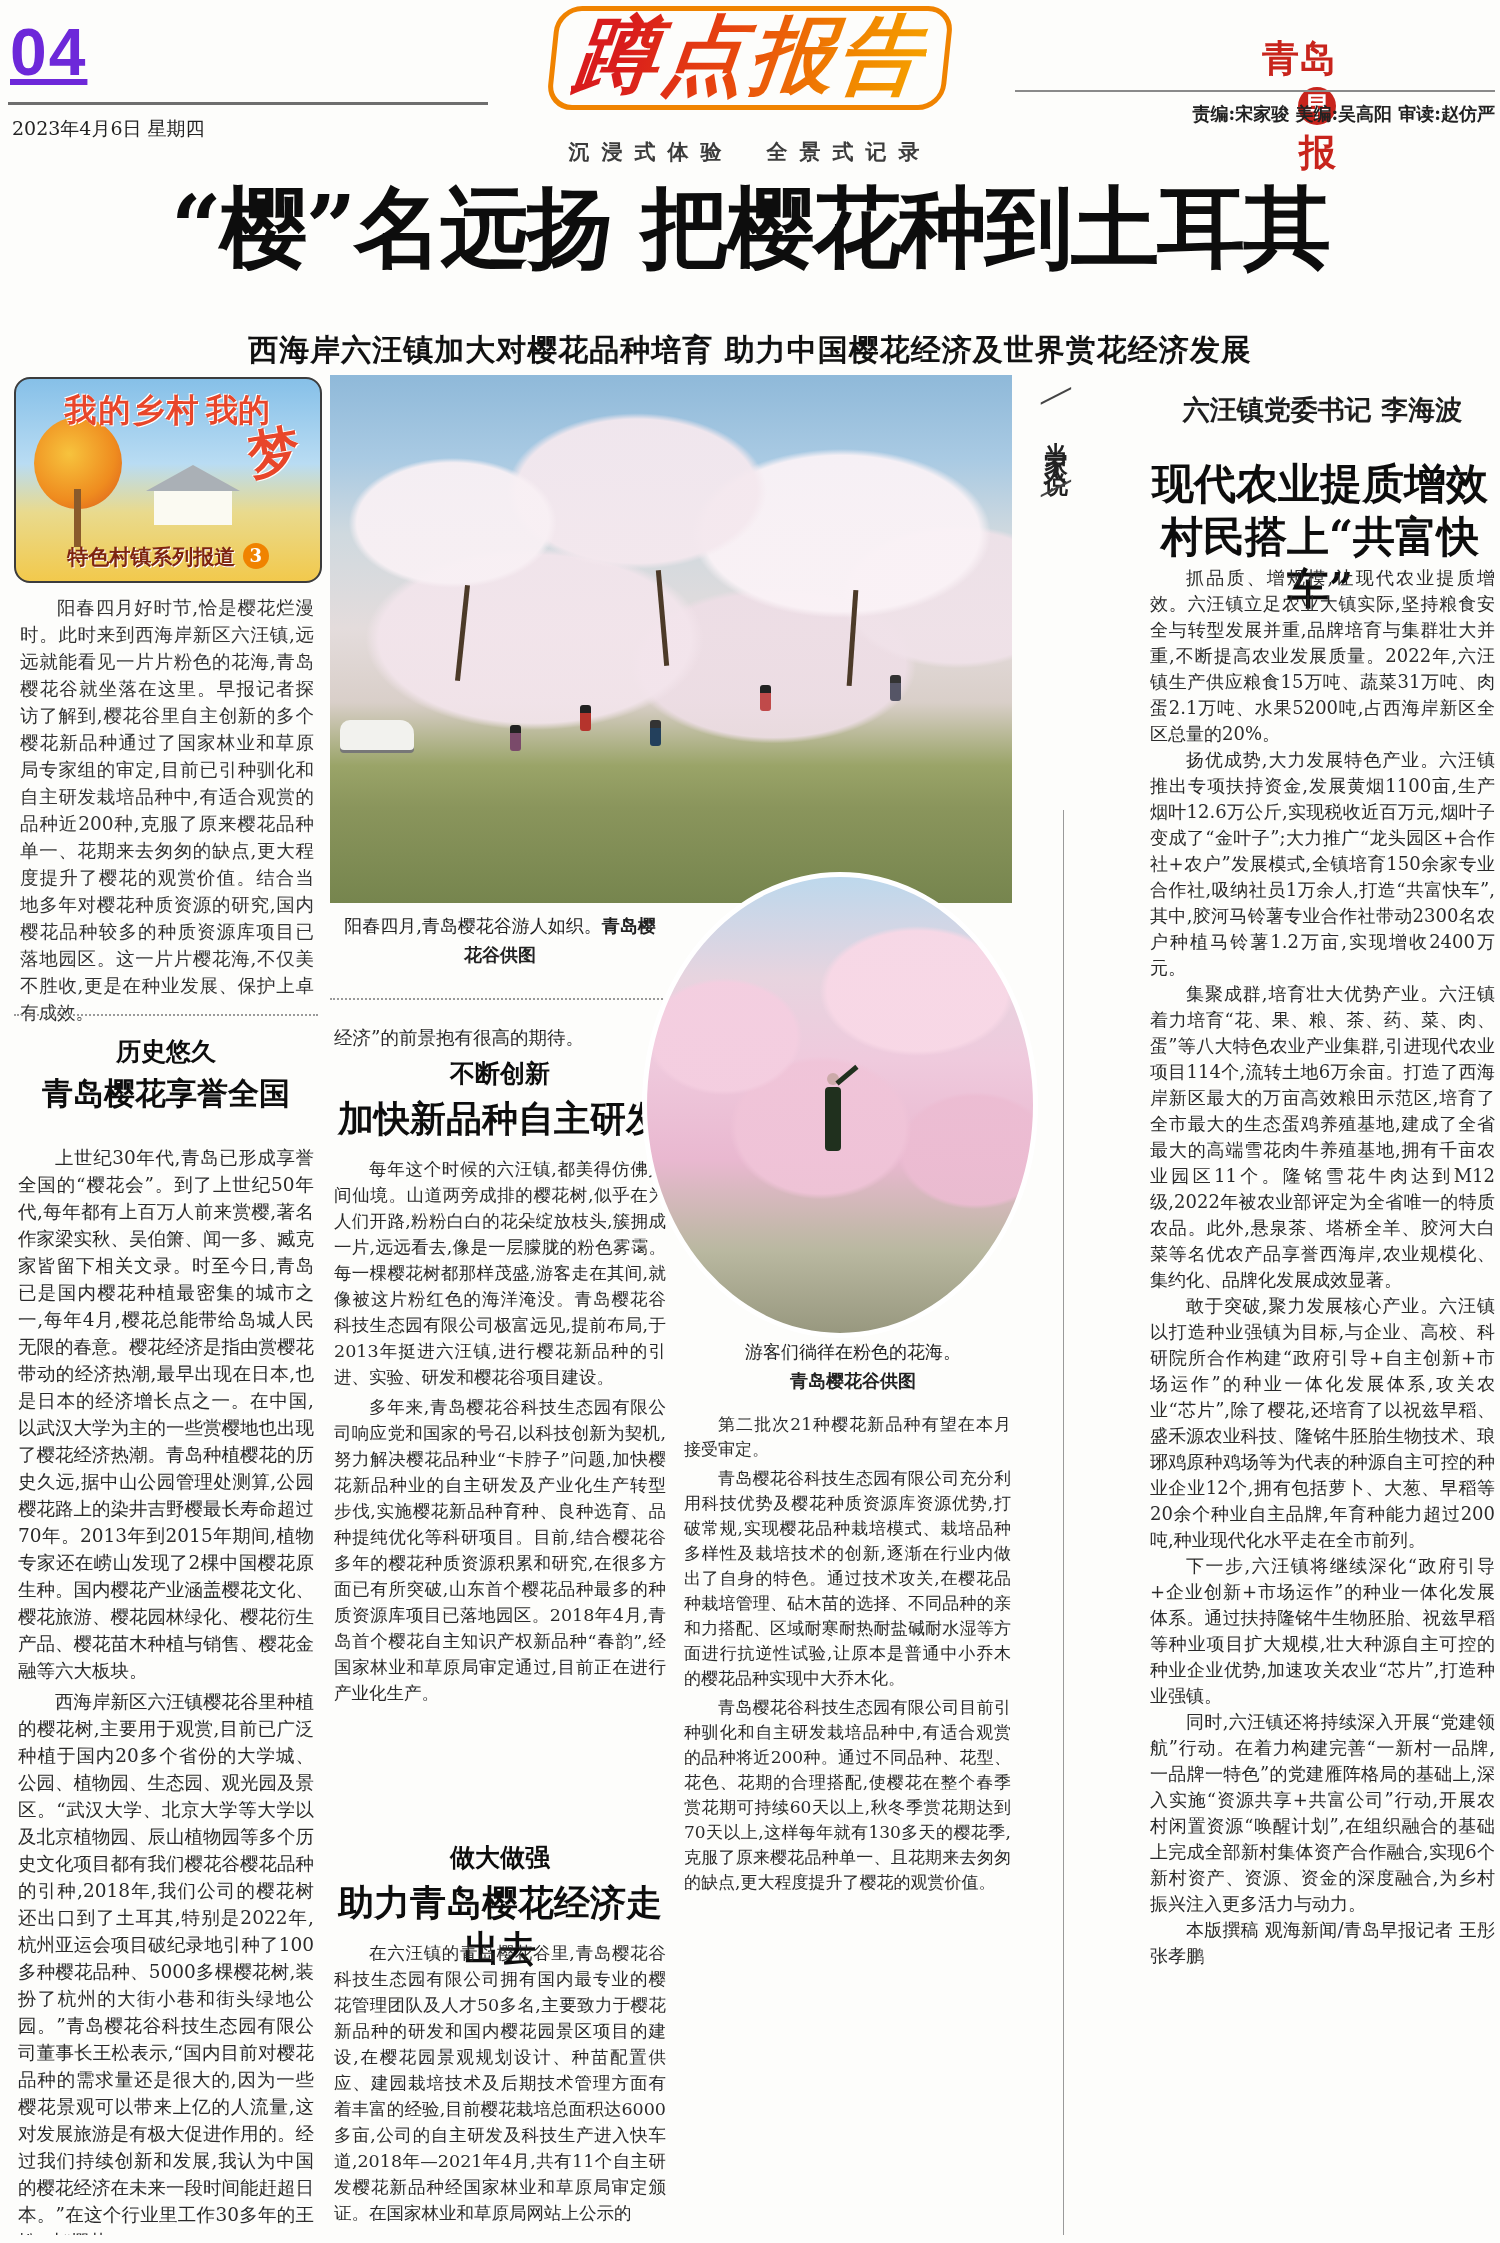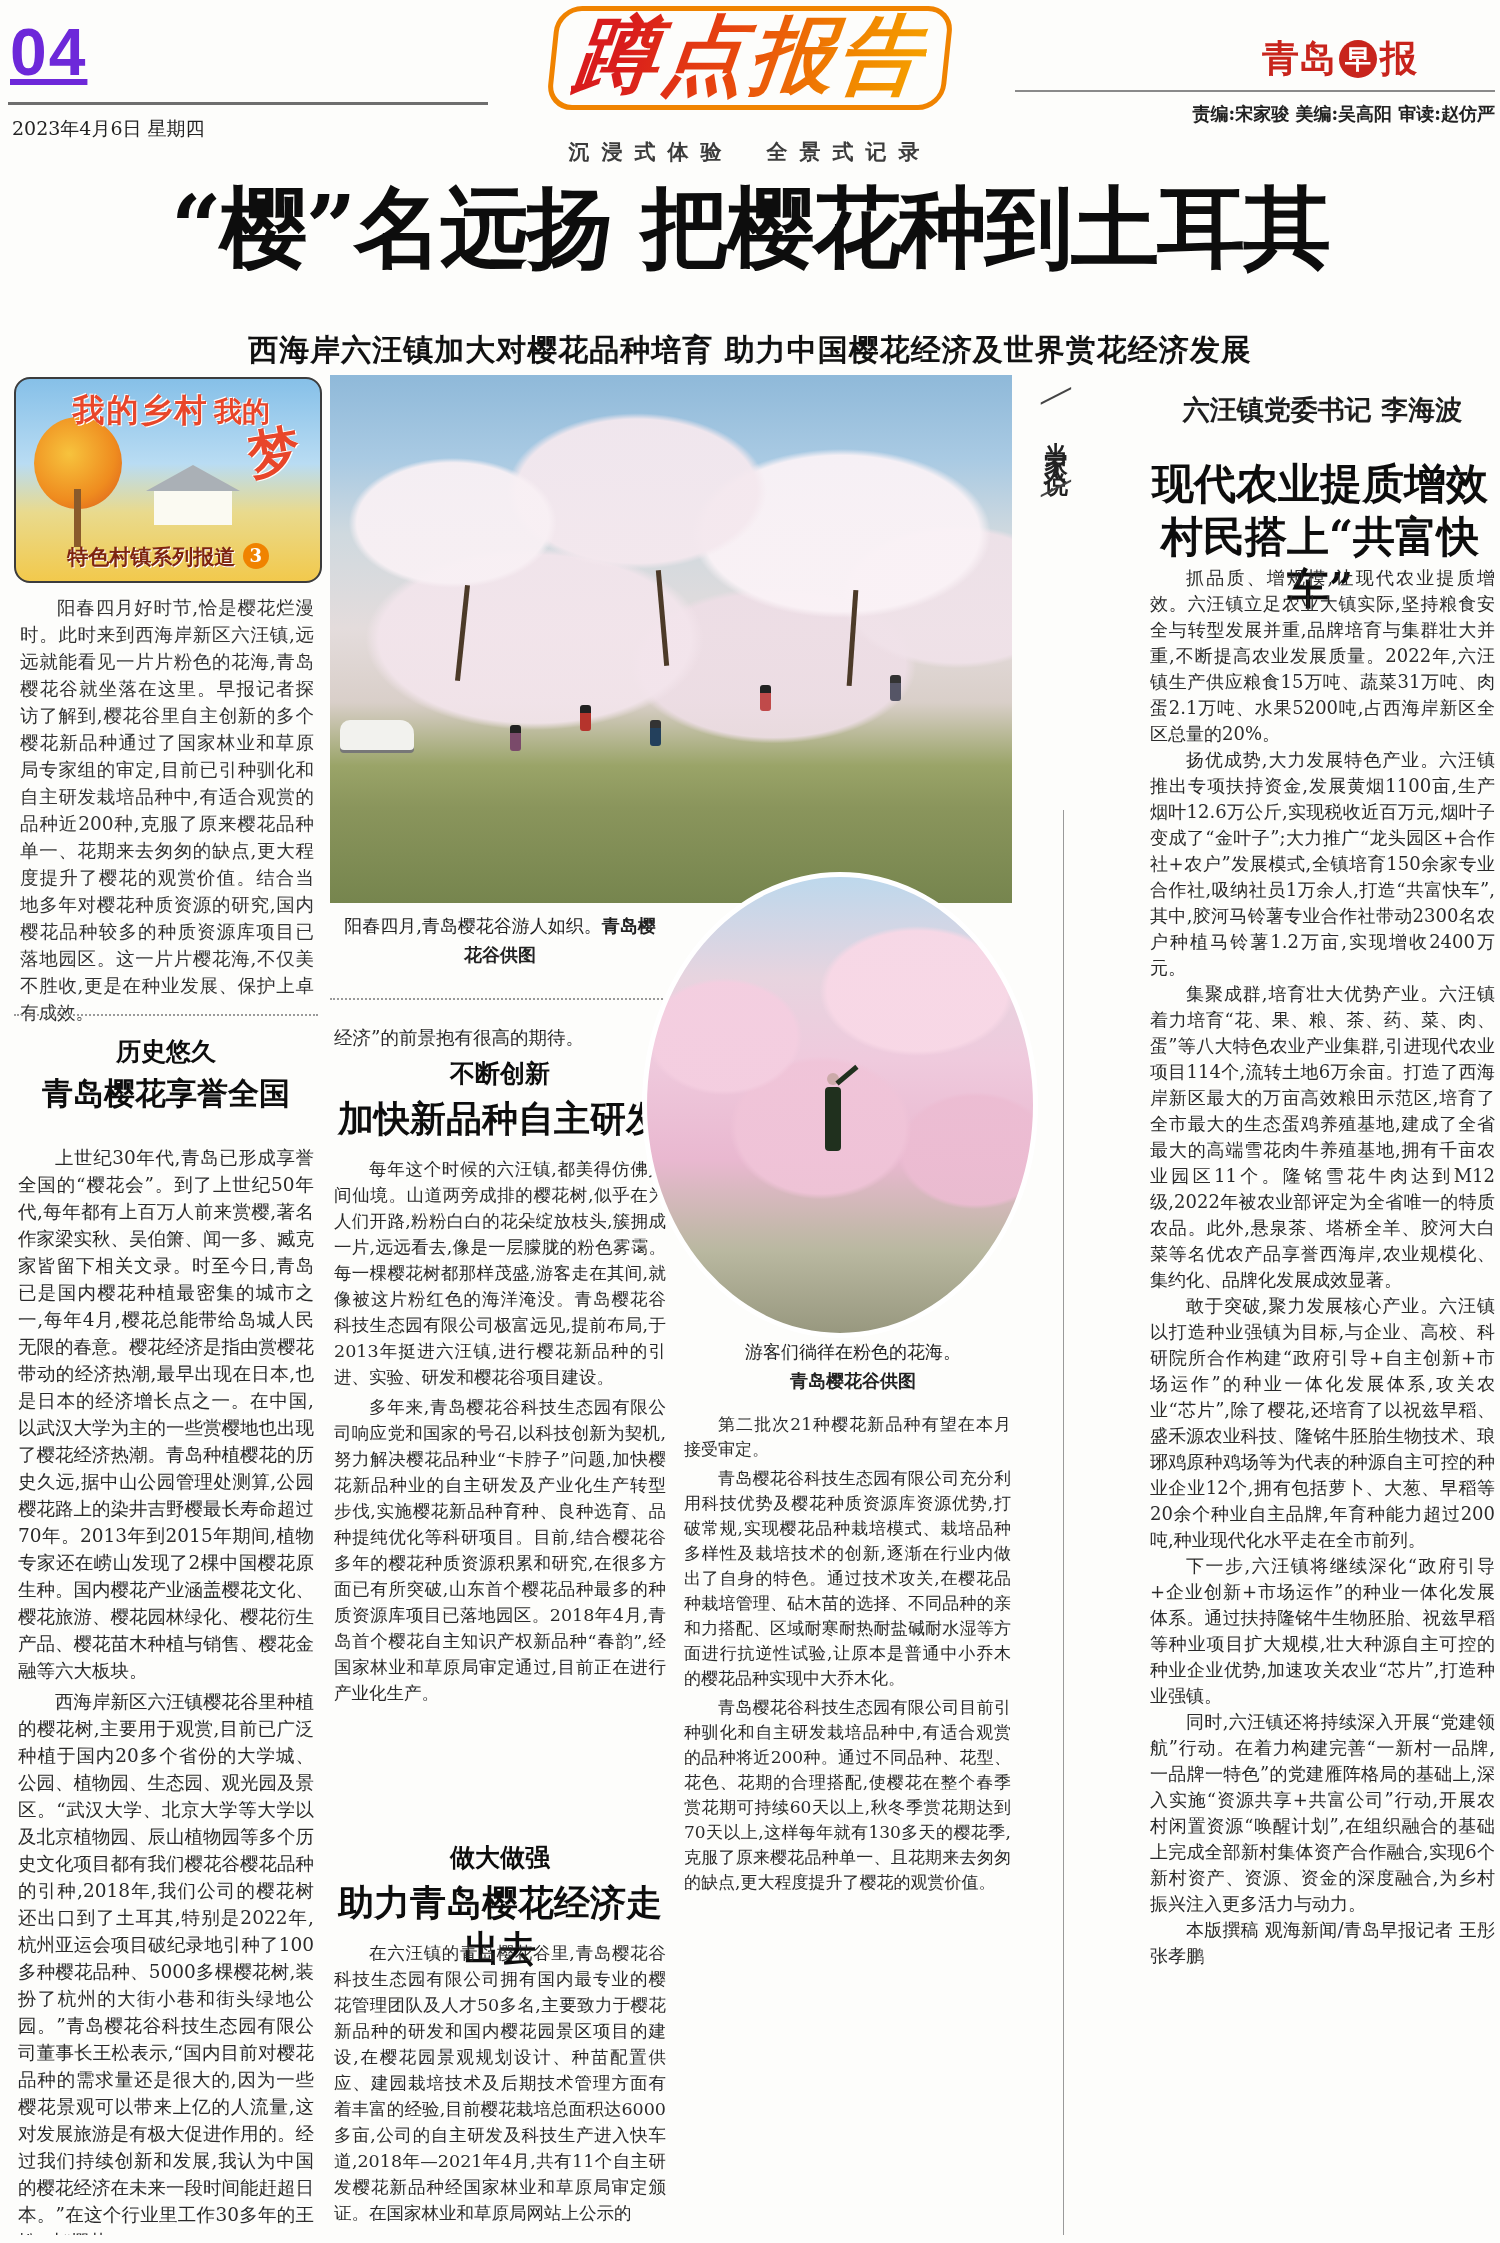--- a/index.html
+++ b/index.html
@@ -16,22 +16,22 @@
             padding:0 18px 6px 18px;transform:skewX(-6deg);}
   .logo-text{font-size:84px;font-weight:bold;font-style:italic;line-height:1.05;
              letter-spacing:4px;color:#e23309;}
   @supports (-webkit-background-clip: text){
     .logo-text{background:linear-gradient(100deg,#d91c1c 15%,#e8470e 45%,#f08200 75%,#f6a300);
                -webkit-background-clip:text;background-clip:text;color:transparent;}
   }
   .logo-tagline{left:470px;top:138px;width:560px;text-align:center;font-size:21px;
                 font-weight:bold;color:#3c3c3c;letter-spacing:12px;
                 font-family:"Liberation Sans",sans-serif;}
-  .masthead{left:1262px;top:34px;display:flex;align-items:center;gap:3px;
-            font-family:"Liberation Sans",sans-serif;font-weight:bold;color:#c8241c;font-size:37px;}
+  .masthead{left:1262px;top:34px;display:flex;align-items:flex-end;gap:3px;
+            font-family:"Liberation Sans",sans-serif;font-weight:bold;color:#c8241c;font-size:37px;flex-direction:column;}
   .masthead .circle{width:38px;height:38px;border-radius:50%;background:#c8241c;color:#fff;
             display:flex;align-items:center;justify-content:center;font-size:26px;}
   .rule-right{left:1015px;top:90px;width:480px;height:2px;background:#8a8a8a;}
   .editors{left:1015px;top:102px;width:480px;text-align:right;font-size:18px;
            font-weight:bold;color:#222;}
   
   .headline{left:0;top:172px;width:1500px;text-align:center;font-size:88px;font-weight:bold;
             color:#0d0d0d;line-height:1.25;letter-spacing:-2px;}
   .subhead{left:0;top:330px;width:1500px;text-align:center;font-size:30px;font-weight:bold;
            color:#111;letter-spacing:1px;}
@@ -41,21 +41,21 @@
   .badge .trunk{position:absolute;left:58px;bottom:34px;width:7px;height:58px;background:#8a5a2b;}
   .badge .canopy{position:absolute;left:18px;bottom:72px;width:88px;height:92px;border-radius:50%;
          background:radial-gradient(circle at 40% 40%,#f7c33d,#ef8c1f 60%,#d8561c);}
   .badge .house-body{position:absolute;right:88px;bottom:56px;width:78px;height:34px;background:#fbfaf2;}
   .badge .house-roof{position:absolute;right:80px;bottom:90px;width:0;height:0;
          border-left:47px solid transparent;border-right:47px solid transparent;
          border-bottom:26px solid #aab0b6;}
   .badge-title{position:absolute;top:14px;right:16px;text-align:right;color:#e8462a;
          font-weight:bold;line-height:1.1;text-shadow:1px 1px 0 #fff,-1px -1px 0 #fff;}
   .badge-title .l1{font-size:32px;letter-spacing:2px;}
-  .badge-title .l2{font-size:28px;margin-top:11px;padding-right:34px;}
+  .badge-title .l2{font-size:32px;margin-top:11px;padding-right:34px;}
   .badge-title .dream{font-size:52px;display:inline-block;transform:rotate(-10deg);
          position:absolute;right:4px;top:30px;}
   .badge-footer{position:absolute;bottom:10px;left:0;width:100%;text-align:center;font-weight:bold;
          color:#7e2410;font-size:21px;text-shadow:1px 1px 0 #fff;}
   .badge-footer .num{display:inline-block;width:26px;height:26px;line-height:26px;border-radius:50%;
          background:#f08300;color:#fff;font-size:18px;text-align:center;text-shadow:none;vertical-align:2px;}
   
   .photo-main{left:330px;top:375px;width:682px;height:528px;
     background:
       radial-gradient(160px 100px at 18% 28%,rgba(248,240,244,.95) 0 60%,transparent 65%),

